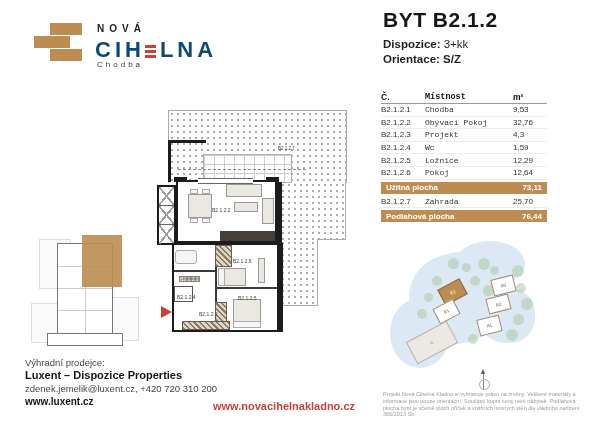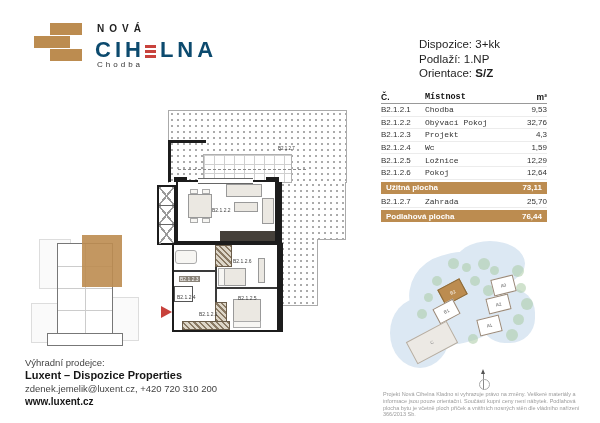--- a/index.html
+++ b/index.html
@@ -12,28 +12,28 @@
   .logo-nova{position:absolute;font-size:10px;font-weight:bold;letter-spacing:5px;color:#1f1f1f;}
   .logo-main{position:absolute;font-size:22px;font-weight:800;letter-spacing:4px;color:#0c4a6e;white-space:nowrap;}
   .eglyph{display:inline-block;width:11px;height:13px;position:relative;vertical-align:-1px;margin-right:4px;}
   .eglyph i{position:absolute;left:0;width:11px;height:3px;background:#C8423C;}
   .eglyph i:nth-child(1){top:0}.eglyph i:nth-child(2){top:5px}.eglyph i:nth-child(3){top:10px}
   .logo-city{position:absolute;font-size:8px;letter-spacing:3px;color:#333;}
 
   
   .unit-title{position:absolute;left:383px;top:8px;font-size:21px;font-weight:800;letter-spacing:.5px;color:#161616;}
   .specs{position:absolute;left:383px;top:37px;font-size:11.5px;line-height:14.5px;}
-  .specs b{font-weight:400;margin-left:36px;}
+  .specs b{font-weight:700;}
   .specs .bold-val{font-weight:800;}
 
   
   .rtable{position:absolute;left:381px;top:90px;width:166px;font-size:8px;color:#333;}
   .trow{display:flex;align-items:center;height:11.6px;border-bottom:1px solid #ececec;}
   .thead{font-weight:bold;font-size:8.5px;color:#111;border-bottom:1px solid #999;height:13px;}
-  .c1{width:44px;}.c2{flex:1;font-family:Liberation Mono, monospace;}.c3{width:34px;text-align:right;}
+  .c1{width:44px;}.c2{flex:1;font-family:Liberation Mono, monospace;}.c3{width:34px;text-align:left;}
   .sumrow{display:flex;justify-content:space-between;align-items:center;height:12px;
           background:#BC8C50;color:#fff;font-weight:bold;font-size:8px;padding:0 5px;margin:2px 0;}
 
   
   .fp{position:absolute;left:150px;top:90px;width:200px;height:255px;}
   .garden{position:absolute;background-color:#fff;
           background-image:radial-gradient(#ababab .9px,transparent 1px);background-size:6px 6px;}
   .terrace{position:absolute;background-color:#fff;border:1px solid #b0b0b0;
            background-image:linear-gradient(#cfcfcf 1px,transparent 1px),linear-gradient(90deg,#cfcfcf 1px,transparent 1px);
            background-size:10px 9px;}
@@ -85,23 +85,23 @@
 
   <div class="abs" style="left:28px;top:10px;width:180px;height:62px;">
     <div class="brick" style="left:22px;top:13px;width:32px;height:12px;"></div>
     <div class="brick" style="left:6px;top:26px;width:36px;height:12px;"></div>
     <div class="brick" style="left:22px;top:39px;width:32px;height:12px;"></div>
     <div class="logo-nova" style="left:69px;top:13px;">NOVÁ</div>
     <div class="logo-main" style="left:67px;top:27px;"><span>CIH</span><span class="eglyph"><i></i><i></i><i></i></span><span>LNA</span></div>
     <div class="logo-city" style="left:69px;top:50px;">Chodba</div>
   </div>
 
+  <div class="unit-title">BYT B2.1.2</div>
   <div class="specs">
     <div><b>Dispozice:</b> <span>3+kk</span></div>
-    <div><b>Podlaží:</b> <span>1.NP</span></div>
     <div><b>Orientace:</b> <span class="bold-val">S/Z</span></div>
   </div>
 
   <div class="rtable">
     <div class="trow thead">
       <span class="c1">Č.</span>
       <span class="c2">Místnost</span>
       <span class="c3">m²</span>
     </div>
     <div class="trow">
@@ -261,15 +261,16 @@
     <div class="compass-tip" style="left:96px;top:136px;"></div>
     <div class="compass-circle" style="left:94px;top:146px;"></div>
   </div>
 
   <div class="footer">
     <div>Výhradní prodejce:</div>
     <div class="seller">Luxent – Dispozice Properties</div>
     <div>zdenek.jemelik@luxent.cz, +420 720 310 200</div>
     <div class="web">www.luxent.cz</div>
   </div>
+  <div class="proj-web">www.novacihelnakladno.cz</div>
   <div class="disclaimer">Projekt Nová Cihelna Kladno si vyhrazuje právo na změny. Veškeré materiály a informace jsou pouze orientační. Součástí kupní ceny není nábytek. Podlahová plocha bytu je včetně ploch příček a vnitřních nosných stěn dle vládního nařízení 366/2013 Sb.</div>
 
 </div>
 
 </body></html>

